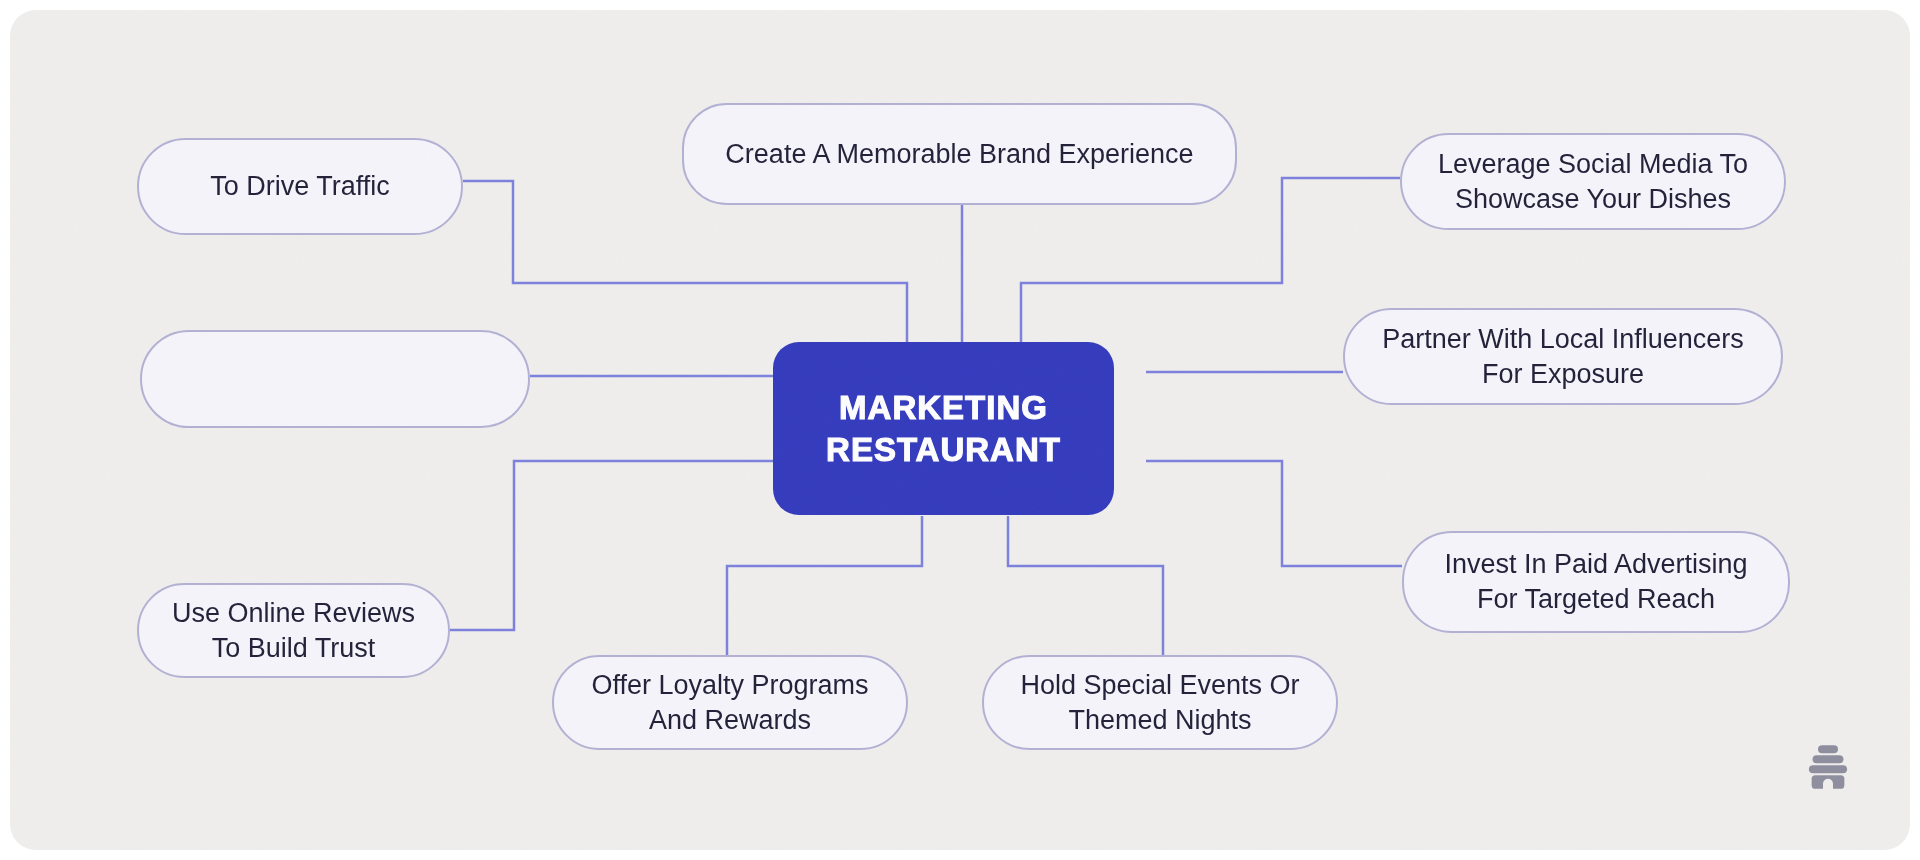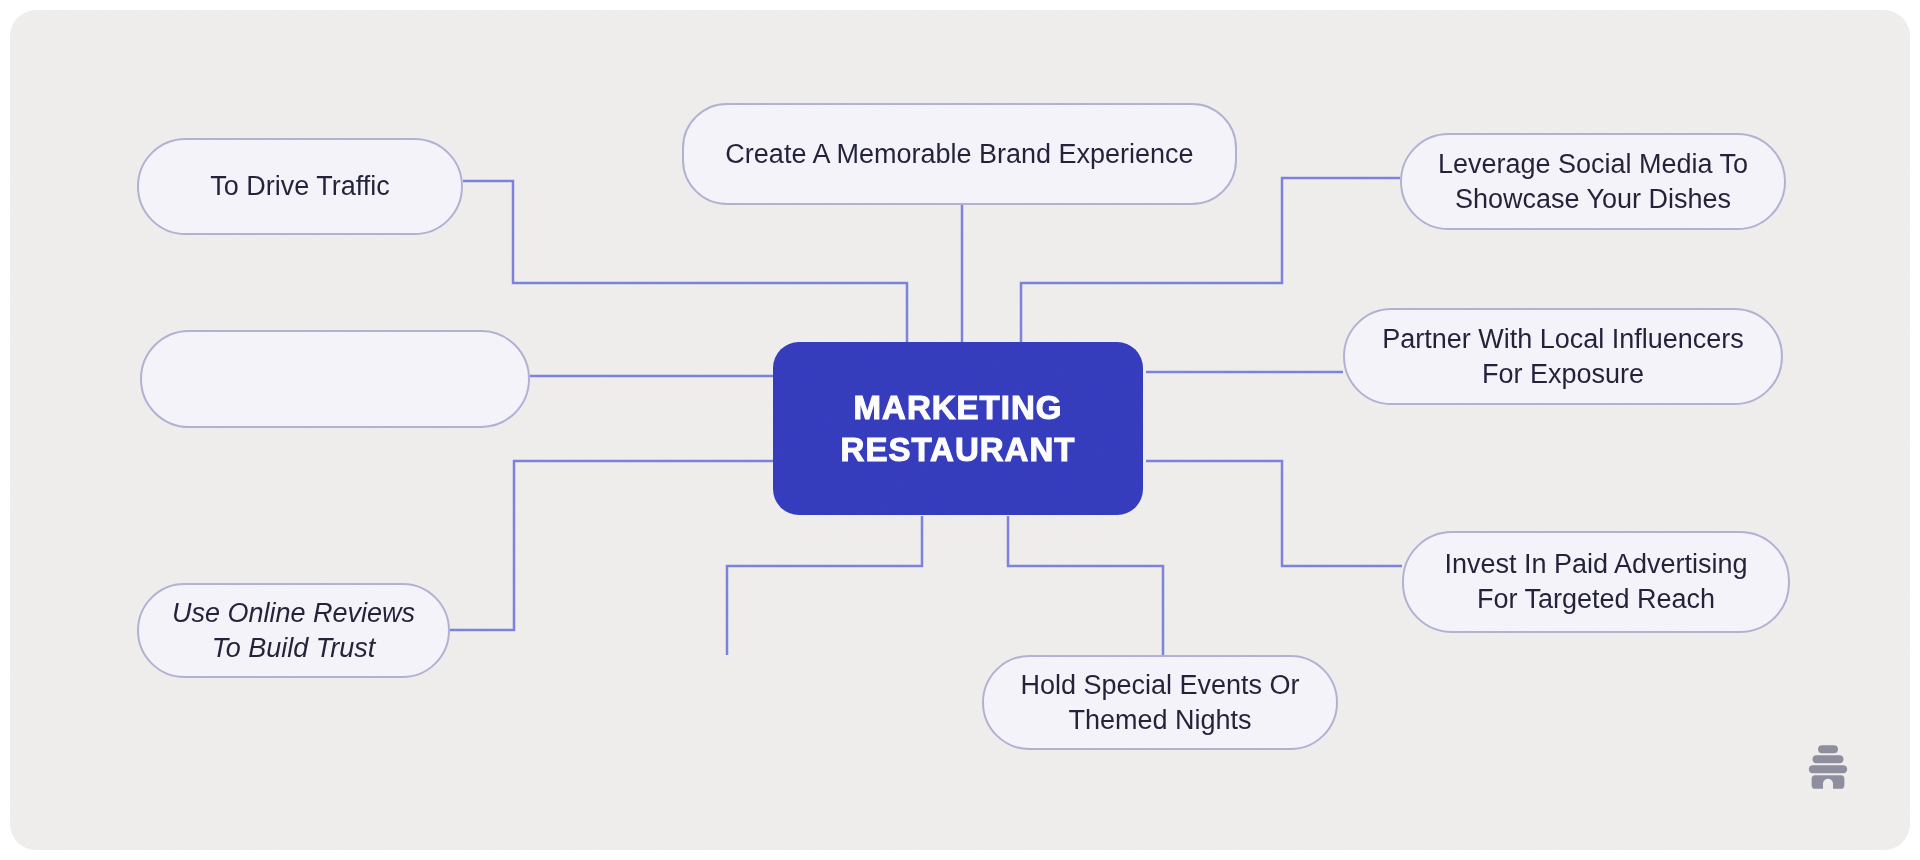--- a/index.html
+++ b/index.html
@@ -32,21 +32,21 @@
     left: 0;
     top: 0;
     width: 1900px;
     height: 840px;
     z-index: 1;
   }
   .center-node {
     position: absolute;
     left: 763px;
     top: 332px;
-    width: 370px;
+    width: 341px;
     height: 173px;
     background: #3239bd;
     border-radius: 26px;
     display: flex;
     flex-direction: column;
     align-items: center;
     justify-content: center;
     z-index: 2;
   }
   .center-node .line {
@@ -76,21 +76,21 @@
     font-size: 27px;
     line-height: 35px;
     white-space: nowrap;
     text-align: center;
   }
   .b0 { left: 127px;  top: 128px; width: 326px; height: 97px; }
   .b1 { left: 672px;  top: 93px;  width: 555px; height: 102px; border-radius: 45px; }
   .b2 { left: 1390px; top: 123px; width: 386px; height: 97px; }
   .b3 { left: 130px;  top: 320px; width: 390px; height: 98px; }
   .b4 { left: 1333px; top: 298px; width: 440px; height: 97px; }
-  .b5 { left: 127px;  top: 573px; width: 313px; height: 95px; font-style: italic; }
+  .b5 { left: 127px;  top: 573px; width: 313px; height: 95px; }
   .b6 { left: 1392px; top: 521px; width: 388px; height: 102px; }
   .b7 { left: 542px;  top: 645px; width: 356px; height: 95px; }
   .b8 { left: 972px;  top: 645px; width: 356px; height: 95px; }
   .logo {
     position: absolute;
     left: 1798px;
     top: 734px;
     width: 40px;
     height: 46px;
     z-index: 3;
@@ -152,20 +152,24 @@
     <div class="bubble b5">
       <span>Use Online Reviews</span>
       <span>To Build Trust</span>
     </div>
 
     <div class="bubble b6">
       <span>Invest In Paid Advertising</span>
       <span>For Targeted Reach</span>
     </div>
 
+    <div class="bubble b7">
+      <span>Offer Loyalty Programs</span>
+      <span>And Rewards</span>
+    </div>
 
     <div class="bubble b8">
       <span>Hold Special Events Or</span>
       <span>Themed Nights</span>
     </div>
 
     <svg class="logo" viewBox="0 0 44 48" xmlns="http://www.w3.org/2000/svg">
       <g fill="#8d8d9d">
         <rect x="11" y="0" width="22" height="9" rx="4.5"></rect>
         <rect x="5" y="11" width="34" height="9" rx="4.5"></rect>

